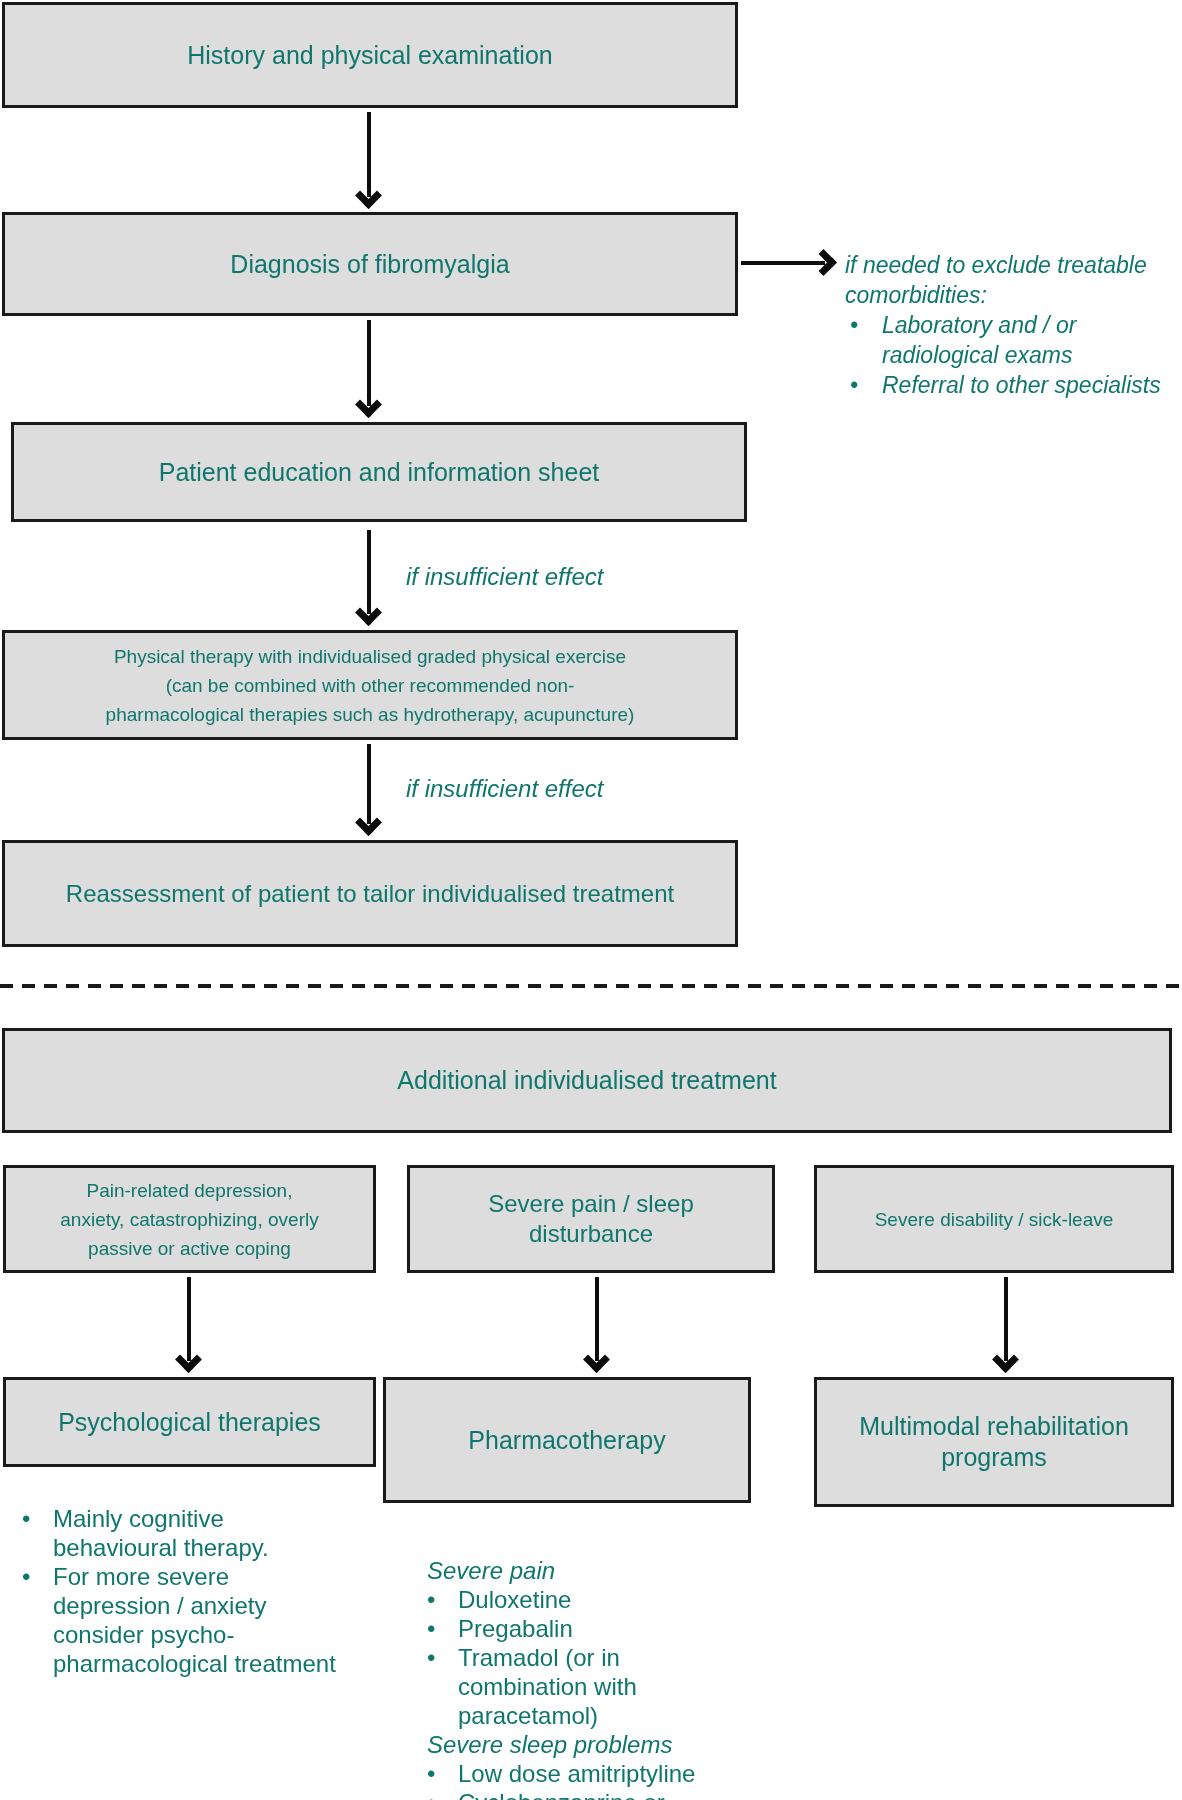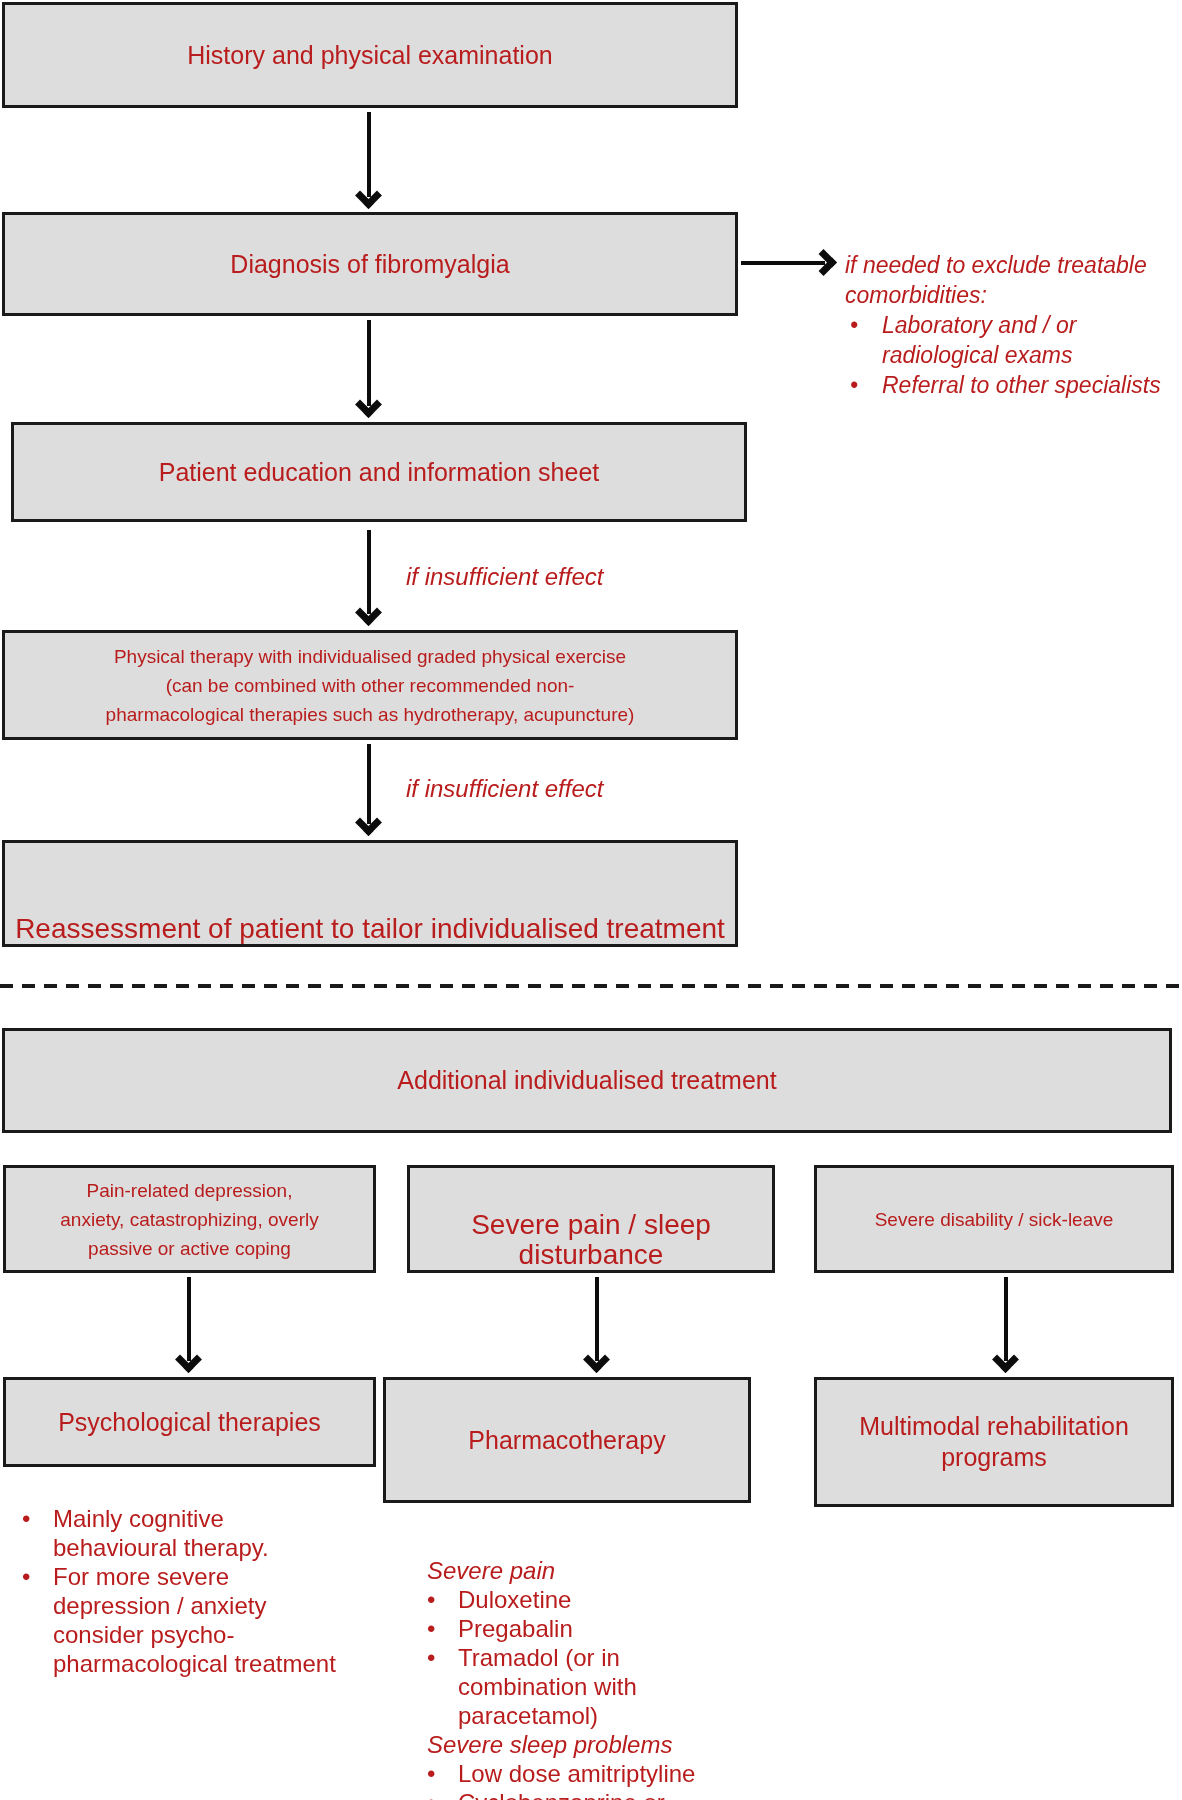--- a/index.html
+++ b/index.html
@@ -1,26 +1,26 @@
 <!DOCTYPE html>
 <html><head>
 <meta charset="utf-8">
 <style>
   html,body{margin:0;padding:0;background:#ffffff;}
   #canvas{
     position:relative;width:1182px;height:1800px;background:#ffffff;
-    font-family:"Liberation Sans","DejaVu Sans",sans-serif;color:#b91c1c;overflow:hidden;
+    font-family:"Liberation Sans","DejaVu Sans",sans-serif;color:#0f766e;overflow:hidden;
   }
   .box{
     position:absolute;box-sizing:border-box;background:#dddddd;border:3px solid #1a1a1a;
     display:flex;align-items:center;justify-content:center;text-align:center;
   }
   .pre{white-space:pre;}
   .fs25{font-size:25px;line-height:31px;}
-  .fs24{font-size:28px;line-height:30px;align-items:flex-end;}
+  .fs24{font-size:24px;line-height:30px;}
   .fs23{font-size:19px;line-height:29px;}
   
   .arrow-down{position:absolute;width:26px;}
   .arrow-down .shaft{position:absolute;left:11px;top:0;bottom:13px;width:4px;background:#0c0c0c;}
   .arrow-down .head{position:absolute;left:3px;bottom:5px;width:19px;height:19px;
     border-right:7px solid #0c0c0c;border-bottom:7px solid #0c0c0c;transform:rotate(45deg);box-sizing:border-box;}
   
   .arrow-right{position:absolute;height:26px;}
   .arrow-right .shaft{position:absolute;top:11px;left:0;right:13px;height:4px;background:#0c0c0c;}
   .arrow-right .head{position:absolute;top:3px;right:5px;width:19px;height:19px;

